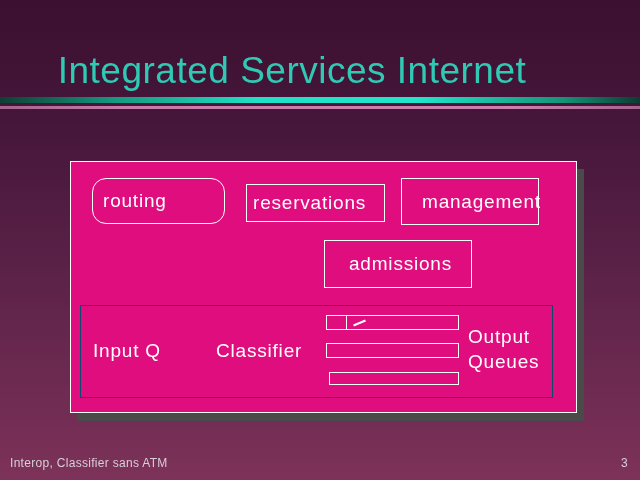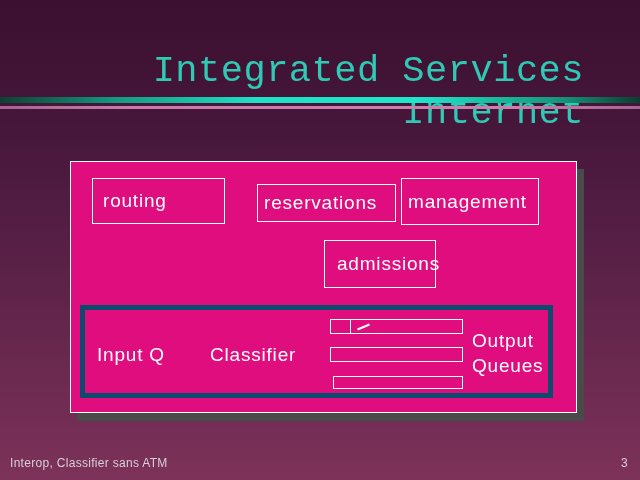--- a/index.html
+++ b/index.html
@@ -13,22 +13,22 @@
     height: 480px;
     overflow: hidden;
     background: linear-gradient(180deg, #3b1030 0%, #45163a 25%, #5a2147 55%, #7d3259 100%);
     font-family: "Liberation Sans", sans-serif;
   }
   .slide-title {
     position: absolute;
     left: 0;
     top: 50px;
     width: 584px;
-    text-align: right;
-    font-family: Liberation Mono, monospace;
+    text-align: center;
+    font-family: Liberation Sans, sans-serif;
     font-size: 37px;
     font-weight: normal;
     color: #2fc9b4;
     letter-spacing: 0.5px;
     margin: 0;
   }
   .rule-teal {
     position: absolute;
     left: 0;
     top: 97px;
@@ -58,42 +58,42 @@
   .wbox {
     position: absolute;
     box-sizing: border-box;
     border: 1px solid #ffffff;
     color: #ffffff;
     font-size: 19px;
     letter-spacing: 0.8px;
     display: flex;
     align-items: center;
   }
-  .routing-box      { left: 21px;  top: 16px;  width: 133px; height: 46px; padding-left: 10px; }
-  .reservations-box { left: 175px; top: 22px;  width: 139px; height: 38px; padding-left: 6px; margin-left: 11px; }
-  .management-box   { left: 330px; top: 16px;  width: 138px; height: 47px; padding-left: 6px; }
-  .admissions-box   { left: 253px; top: 78px;  width: 112px; height: 48px; padding-left: 12px; }
+  .routing-box      { left: 21px;  top: 16px;  width: 133px; height: 46px; padding-left: 10px; border-radius: 14px; }
+  .reservations-box { left: 175px; top: 22px;  width: 139px; height: 38px; padding-left: 6px; }
+  .management-box   { left: 330px; top: 16px;  width: 138px; height: 47px; padding-left: 20px; }
+  .admissions-box   { left: 253px; top: 78px;  width: 148px; height: 48px; padding-left: 24px; }
   .router-box {
     position: absolute;
     left: 9px;
     top: 143px;
     width: 473px;
     height: 93px;
     box-sizing: border-box;
-    border: 5px solid #0c4a6e;
+    border: 1px solid #0c4a6e;
   }
   .plane-label {
     position: absolute;
     color: #ffffff;
     font-size: 19px;
     letter-spacing: 0.8px;
     white-space: nowrap;
   }
   .input-q-label    { left: 12px;  top: 34px; }
-  .classifier-label { left: 125px; top: 34px; }
+  .classifier-label { left: 135px; top: 34px; }
   .output-queues-label {
     left: 387px;
     top: 18px;
     line-height: 25px;
   }
   .queue-bar {
     position: absolute;
     box-sizing: border-box;
     border: 1px solid #ffffff;
   }

